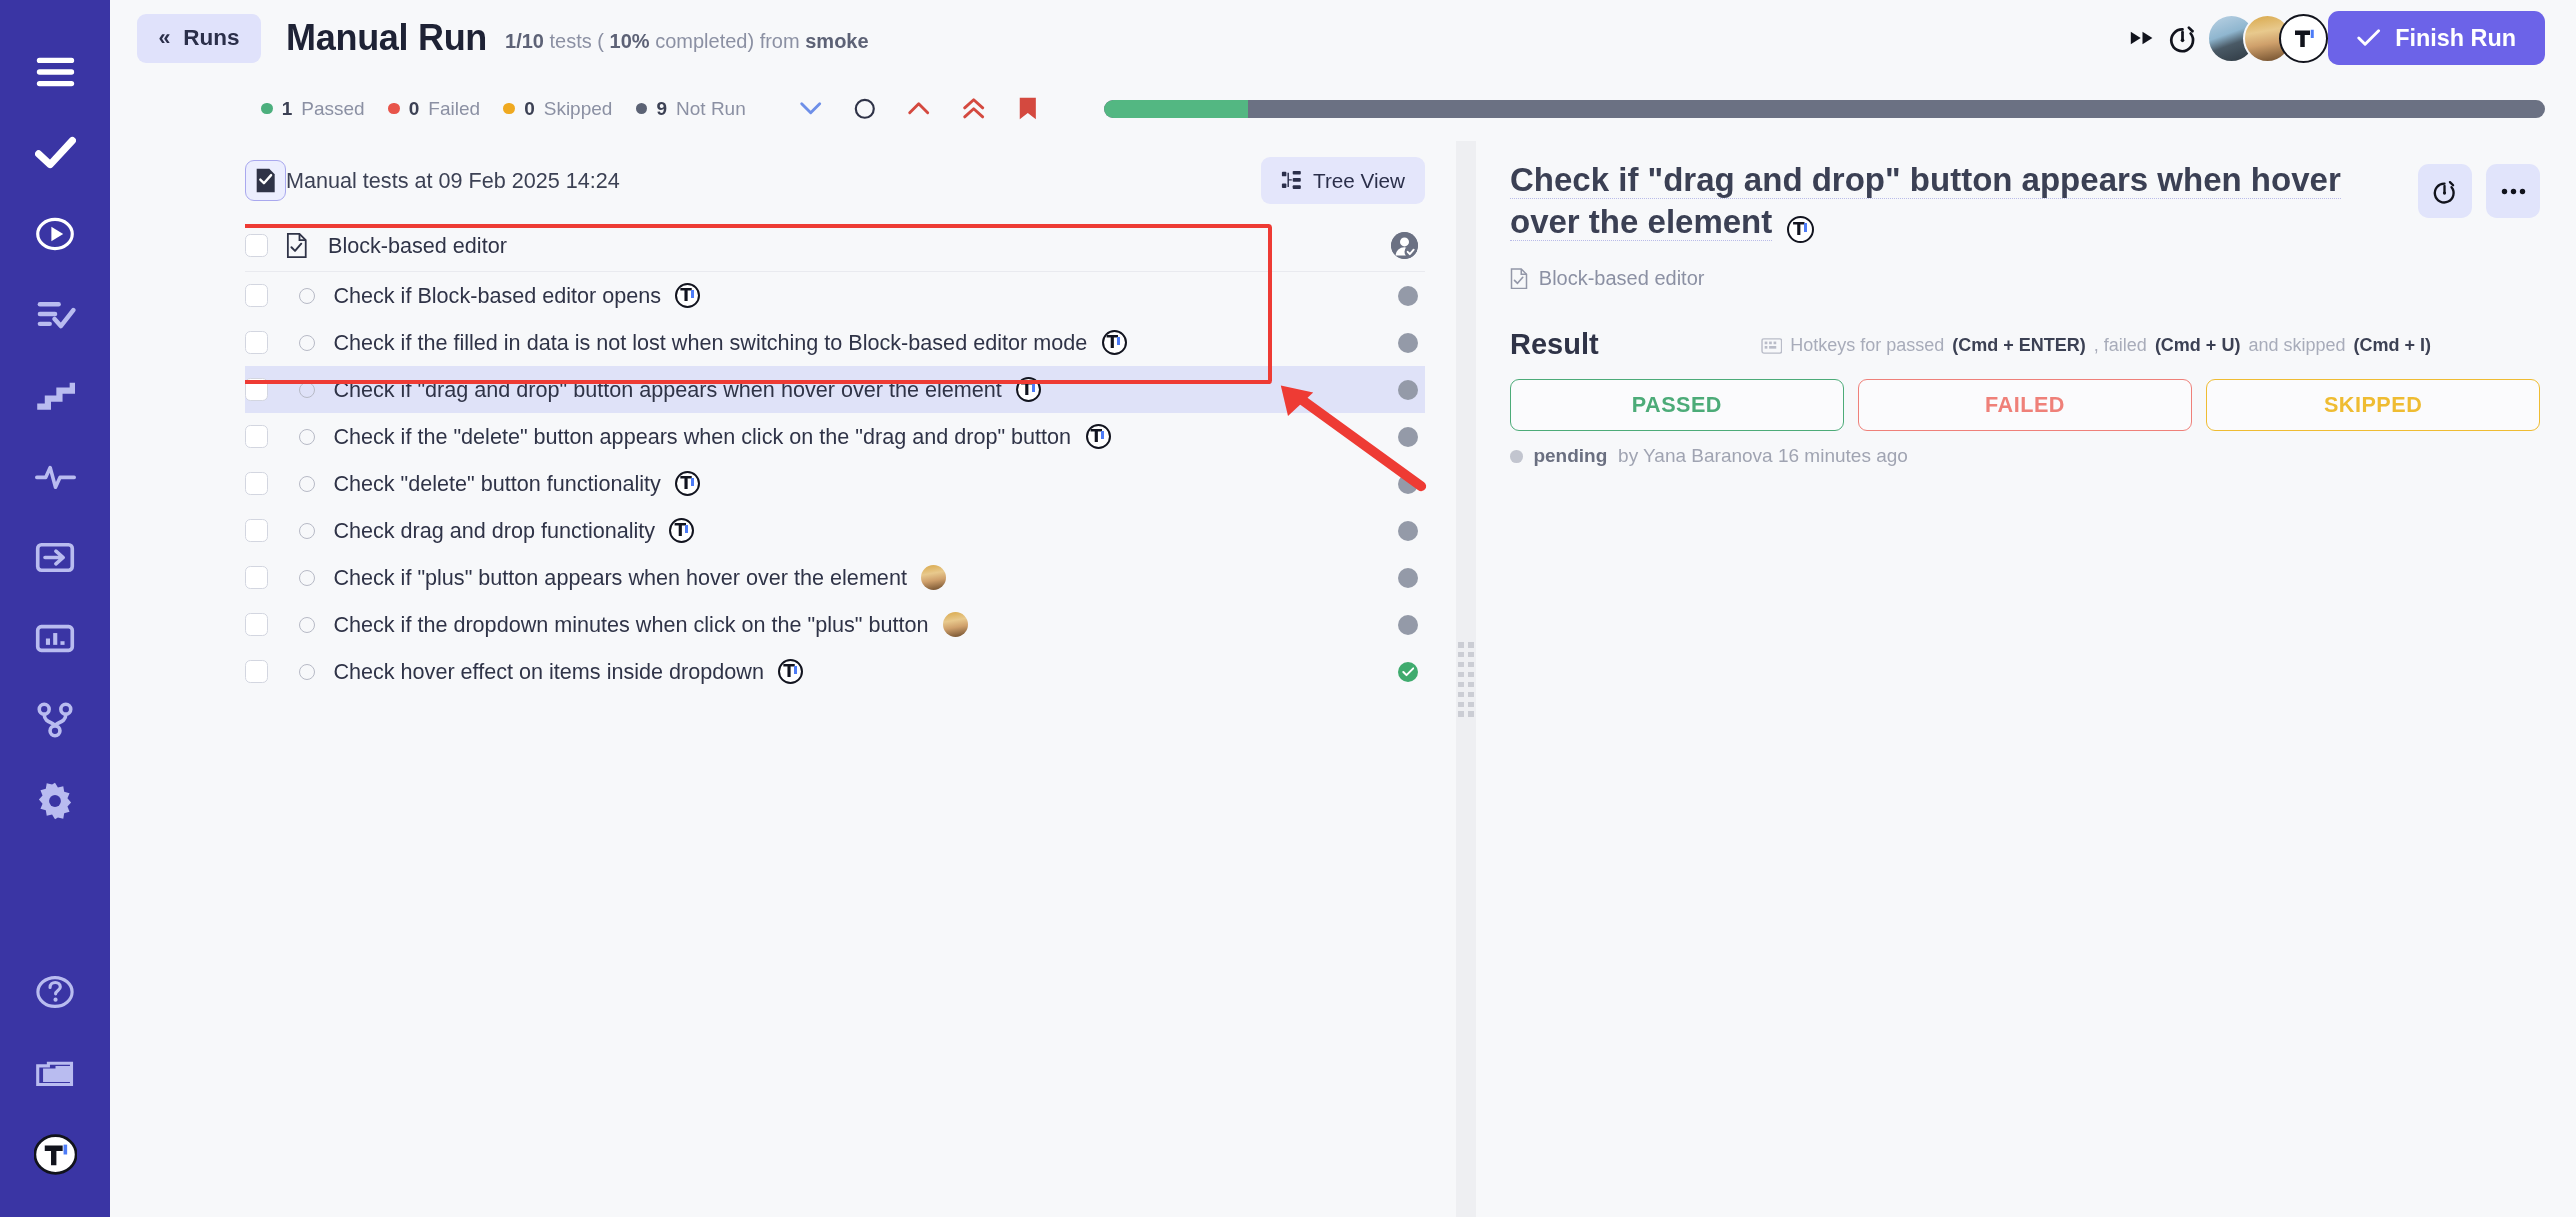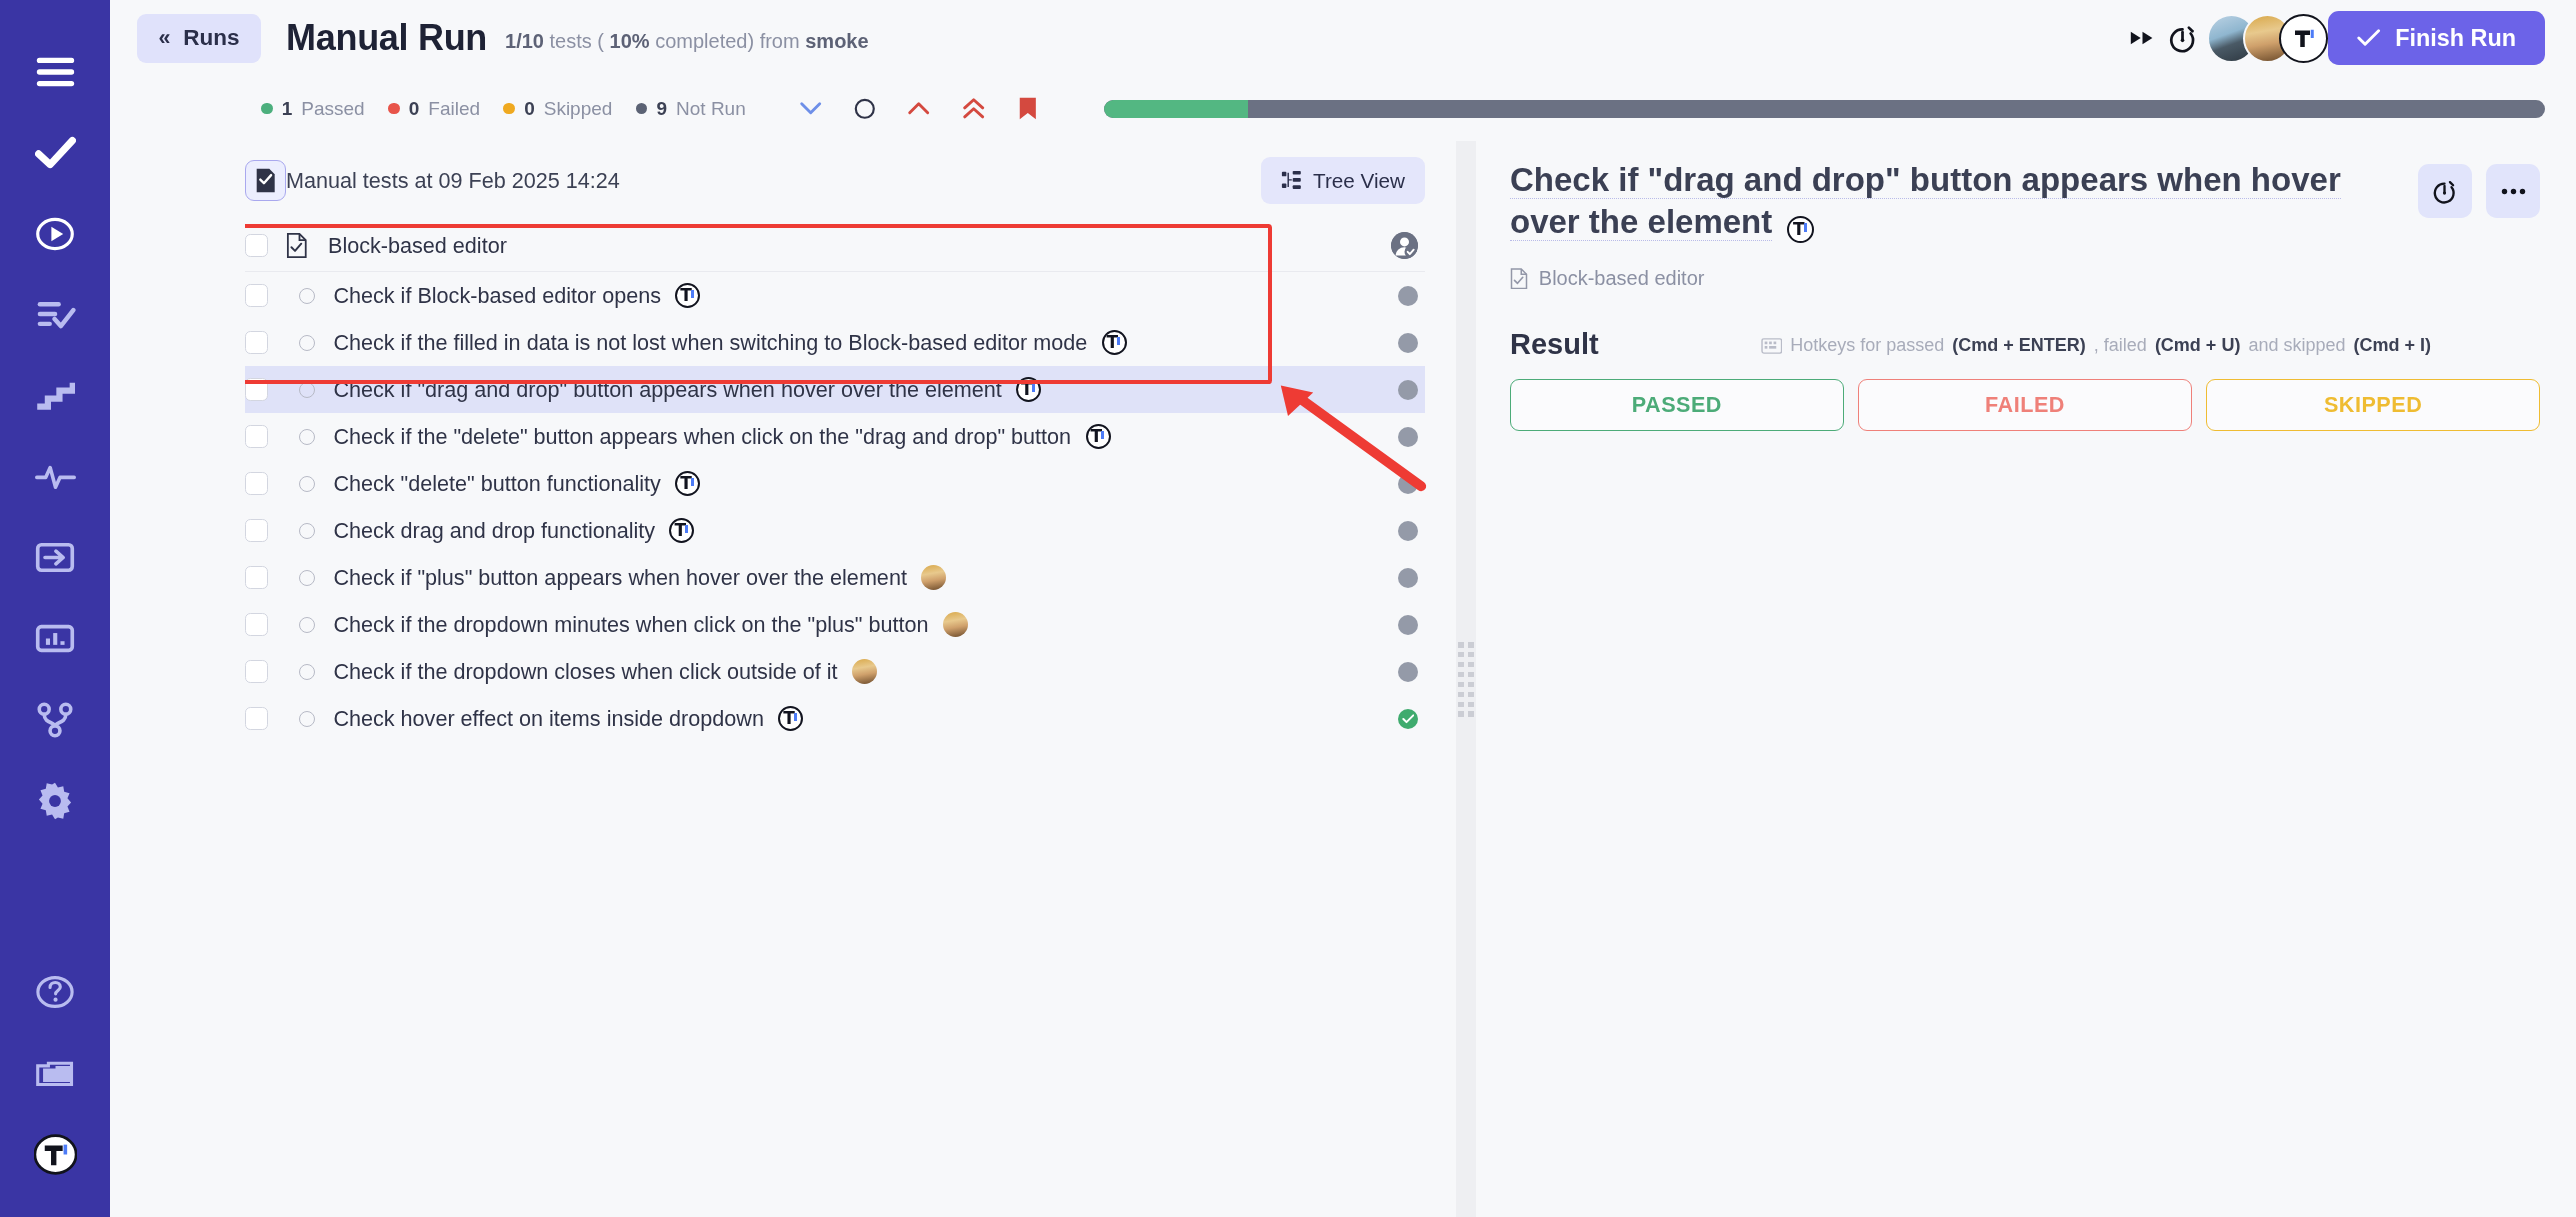--- a/index.html
+++ b/index.html
@@ -598,31 +598,20 @@
                   <span class="av-sm av-photo" style="width:25px;height:25px;"></span>
                 </span>
                 <span class="status-dot-wrap">
                   <span class="sdot"></span>
                 </span>
               </div>
               <div class="test-row">
                 <div class="cb"></div>
                 <div class="radio"></div>
                 <span class="test-title">Check if the dropdown minutes when click on the "plus" button</span>
-                <span class="test-badge">
-                  <span class="av-sm av-photo" style="width:25px;height:25px;"></span>
-                </span>
-                <span class="status-dot-wrap">
-                  <span class="sdot"></span>
-                </span>
-              </div>
-              <div class="test-row">
-                <div class="cb"></div>
-                <div class="radio"></div>
-                <span class="test-title">Check if the dropdown closes when click outside of it</span>
                 <span class="test-badge">
                   <span class="av-sm av-photo" style="width:25px;height:25px;"></span>
                 </span>
                 <span class="status-dot-wrap">
                   <span class="sdot"></span>
                 </span>
               </div>
               <div class="test-row">
                 <div class="cb"></div>
                 <div class="radio"></div>
@@ -733,17 +722,22 @@
           </div>
         </div>
 
         <div class="verdicts">
           <button class="verdict v-pass">PASSED</button>
           <button class="verdict v-fail">FAILED</button>
           <button class="verdict v-skip">SKIPPED</button>
         </div>
 
 
+        <div class="pending-line">
+          <span class="pending-dot"></span>
+          <b>pending</b>
+          <span>by Yana Baranova 16 minutes ago</span>
+        </div>
       </section>
     </div>
   </div>
 </div>
 
 
 </body></html>

